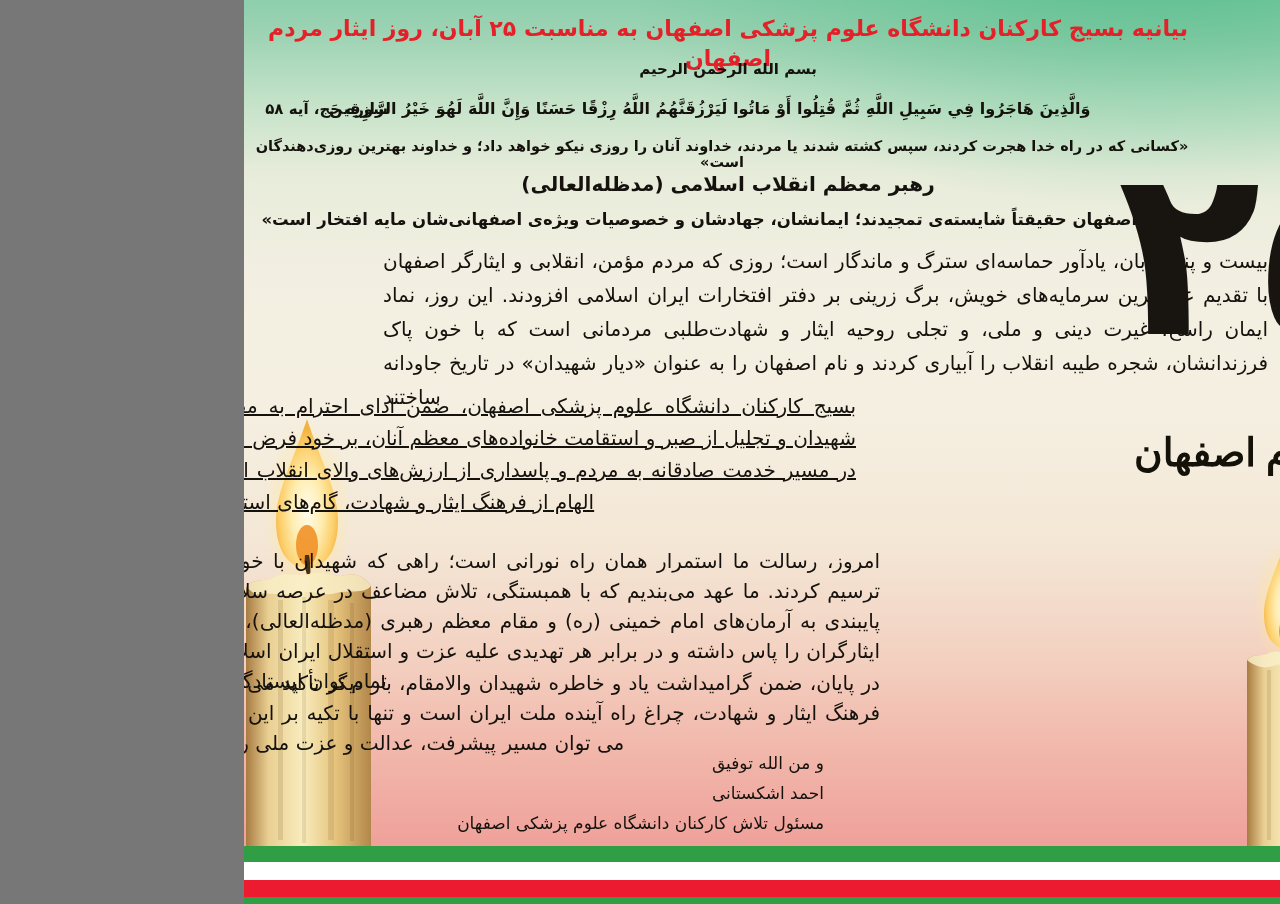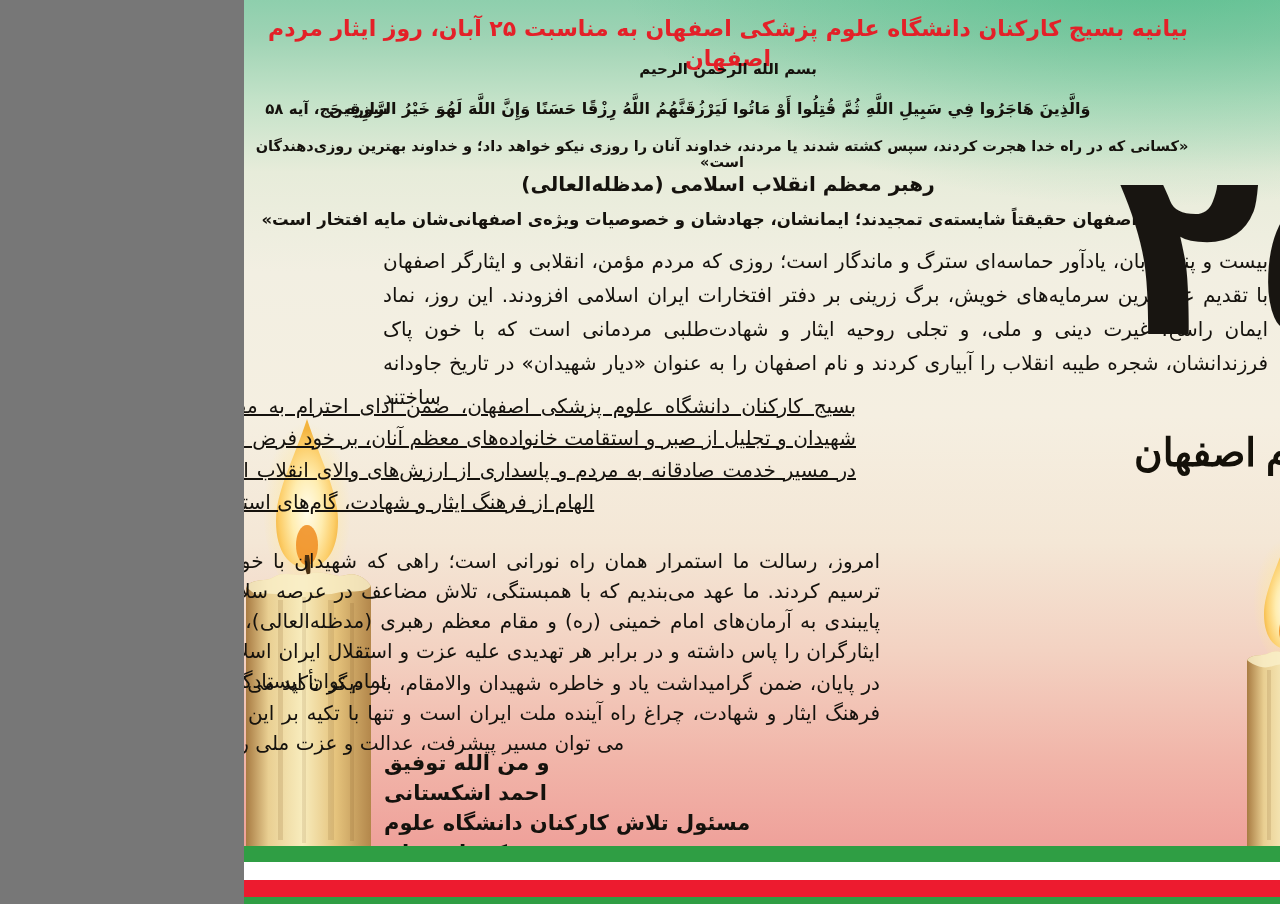--- a/index.html
+++ b/index.html
@@ -19,21 +19,21 @@
   .verse{top:96px;left:85px;width:810px;text-align:left;font-weight:bold;font-size:16px;line-height:26px;z-index:3;}
   .verse-ref{top:100px;left:14px;width:130px;text-align:right;font-weight:bold;font-size:15px;z-index:3;}
   .translation{top:138px;left:8px;width:940px;text-align:center;font-weight:bold;font-size:14.5px;z-index:3;}
   .leader-heading{top:172px;left:8px;width:952px;text-align:center;font-weight:bold;font-size:20px;z-index:3;}
   .leader-quote{top:210px;left:8px;width:952px;text-align:center;font-weight:bold;font-size:16.5px;z-index:3;}
   .para{font-size:20px;line-height:34px;text-align:justify;text-align-last:left;z-index:3;}
   .p1{top:244px;right:12px;width:885px;}
   .p2{top:390px;right:424px;width:695px;line-height:32px;text-decoration:underline;}
   .p3{top:546px;right:400px;width:695px;line-height:30px;}
   .p4{top:668px;right:400px;width:695px;line-height:30px;}
-  .signature{top:748px;left:140px;width:440px;text-align:left;font-weight:bold;font-size:21px;line-height:30px;z-index:3;}
+  .signature{top:748px;left:140px;width:440px;text-align:right;font-weight:normal;font-size:17px;line-height:30px;z-index:3;}
   .day-number{top:128px;left:872px;width:290px;text-align:center;font-weight:bold;font-size:235px;line-height:250px;color:#181511;z-index:3;}
   .month{top:302px;left:872px;width:290px;text-align:center;font-weight:bold;font-size:86px;line-height:110px;color:#181511;z-index:3;}
   .side-subtitle{top:430px;left:856px;width:424px;text-align:center;font-weight:bold;font-size:39px;color:#141109;z-index:3;font-family:Liberation Serif, serif;}
   .flag{left:0;width:1280px;z-index:4;}
   .flag-g1{top:846px;height:16px;background:#2f9e44;}
   .flag-w {top:862px;height:18px;background:#ffffff;}
   .flag-r {top:880px;height:17px;background:#ed1b2f;}
   .flag-g2{top:897px;height:7px;background:#2f9e44;}
   .art{z-index:2;}
   .watermark{z-index:1;opacity:0.5;}

